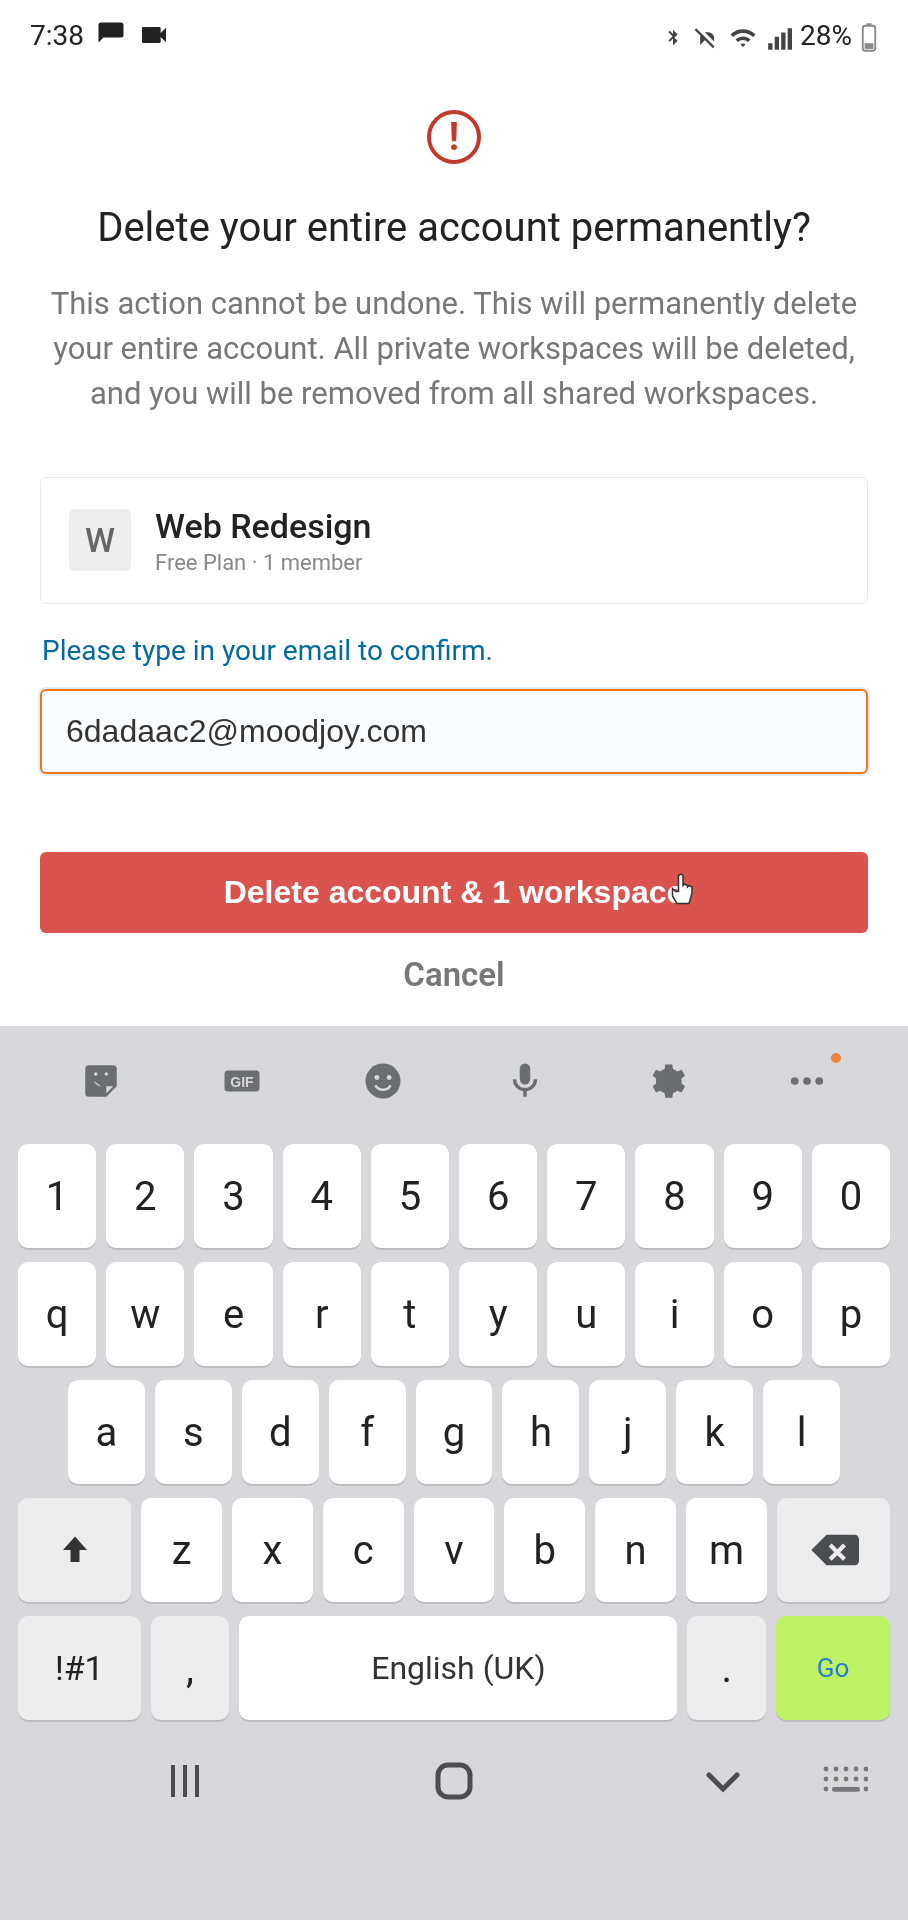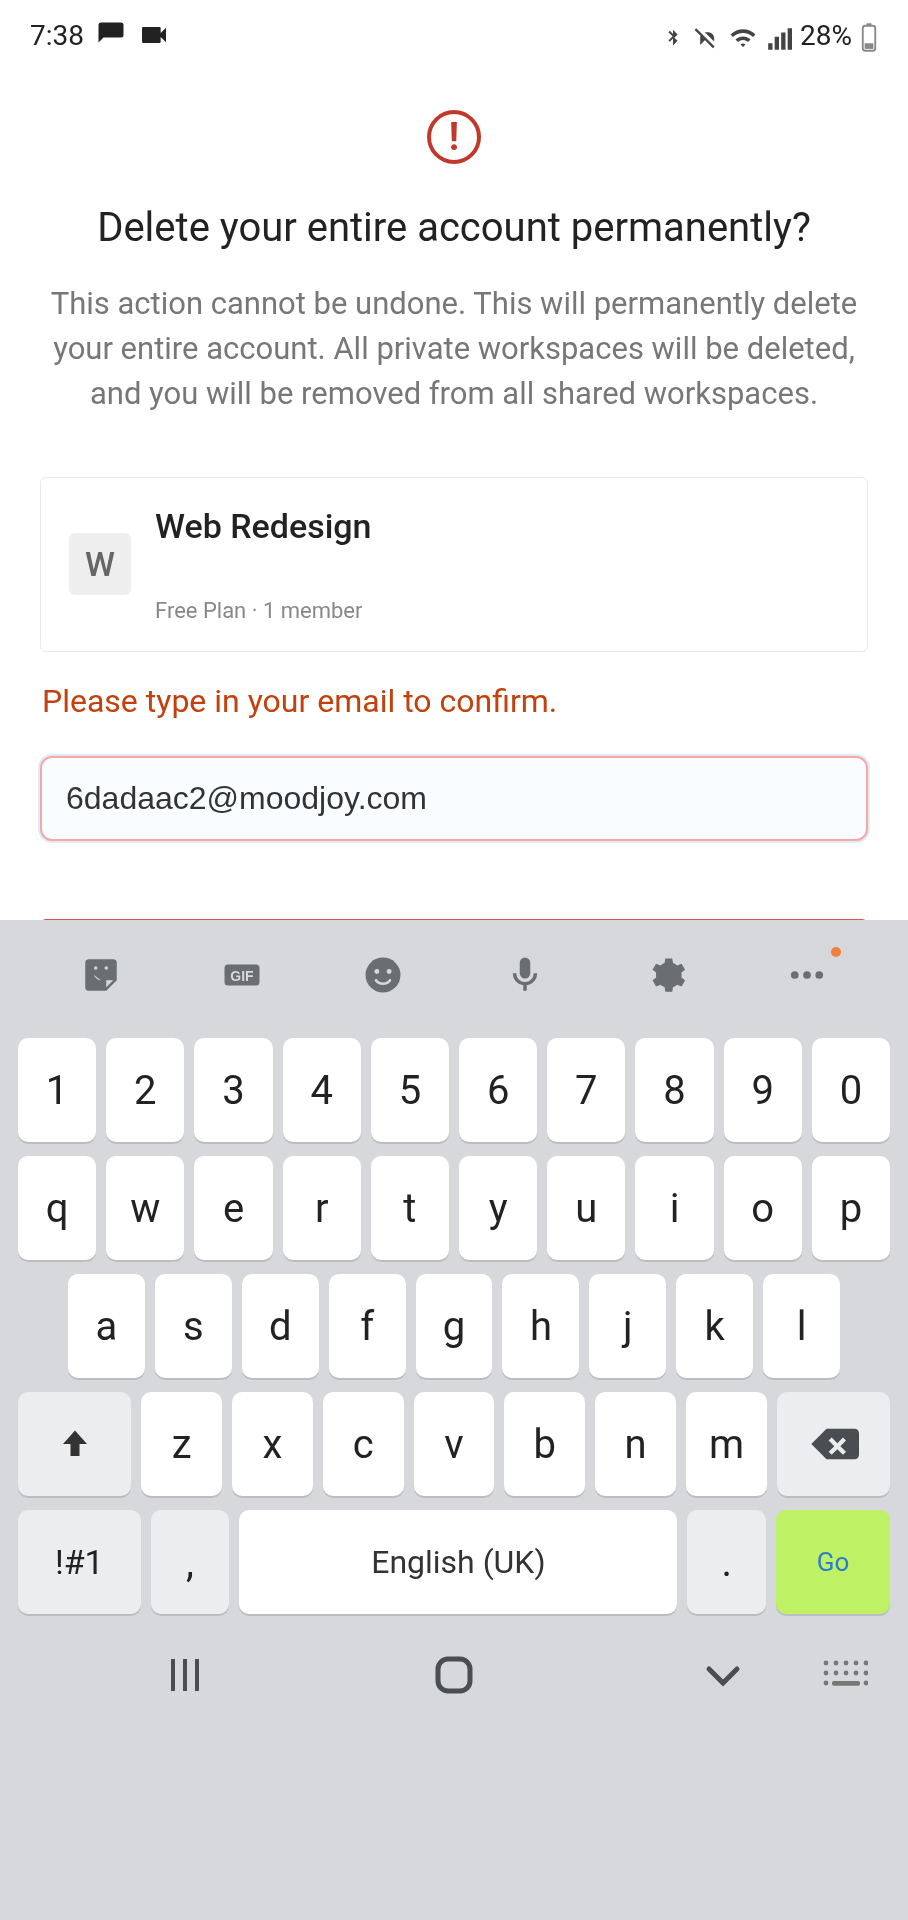--- a/index.html
+++ b/index.html
@@ -11,34 +11,34 @@
   .status-icon { display: inline-flex; }
   
   .content { padding: 40px 40px 0 40px; display: flex; flex-direction: column; align-items: center; }
   .alert-icon-wrap { width: 54px; height: 54px; border: 4px solid #c0392b; border-radius: 50%; display: flex; align-items: center; justify-content: center; margin-bottom: 40px; }
   .alert-icon-inner { color: #c0392b; font-size: 38px; font-weight: 700; }
   .title { font-size: 40px; font-weight: 400; color: #222; text-align: left; margin-bottom: 30px; line-height: 1.2; }
   .subtitle { font-size: 31px; color: #777; text-align: center; line-height: 1.45; max-width: 820px; margin-bottom: 60px; }
   
   .workspace-card { width: 100%; border: 1px solid #e8e8e8; border-radius: 6px; padding: 28px; display: flex; align-items: center; gap: 24px; margin-bottom: 30px; }
   .workspace-avatar { width: 62px; height: 62px; background: #eee; color: #666; border-radius: 6px; display: flex; align-items: center; justify-content: center; font-size: 34px; font-weight: 500; }
-  .workspace-info { display: flex; flex-direction: column; gap: 48px; }
+  .workspace-info { display: flex; flex-direction: column; }
   .workspace-name { font-size: 34px; color: #222; font-weight: 500; margin-bottom: 4px; }
   .workspace-meta { font-size: 22px; color: #888; }
   
-  .confirm-label { font-size: 32px; color: #c2410c; align-self: flex-start; margin-bottom: 36px; padding-left: 2px; }
-  
-  .email-input { width: 100%; border: 2px solid #fca5a5; background: #fafdff; border-radius: 12px; padding: 22px 24px; font-size: 32px; color: #333; outline: none; margin-bottom: 78px; box-shadow: 0 0 0 2px rgba(143,194,232,0.3); }
+  .confirm-label { font-size: 28px; color: #0369a1; align-self: flex-start; margin-bottom: 22px; padding-left: 2px; }
+  
+  .email-input { width: 100%; border: 2px solid #f97316; background: #fafdff; border-radius: 6px; padding: 22px 24px; font-size: 32px; color: #333; outline: none; margin-bottom: 78px; box-shadow: 0 0 0 2px rgba(143,194,232,0.3); }
   
   .delete-btn { width: 100%; background: #d9534f; border: none; border-radius: 6px; padding: 22px 0; font-size: 32px; font-weight: 600; color: #fff; cursor: pointer; position: relative; }
   .cursor-hand { position: absolute; top: 18px; left: 625px; font-size: 34px; color: #fff; }
   
   .cancel-link { font-size: 33px; color: #777; font-weight: 600; margin-top: 22px; text-align: center; width: 100%; }
   
-  .keyboard { position: absolute; left: 0; right: 0; bottom: 0; height: 1000px; background: #d6d8dc; }
+  .keyboard { position: absolute; left: 0; right: 0; bottom: 0; height: 894px; background: #d6d8dc; }
   .kb-toolbar { height: 110px; display: flex; align-items: center; justify-content: space-around; padding: 0 30px; }
   .kb-tool { color: #6a6d72; font-size: 40px; width: 48px; height: 48px; display: flex; align-items: center; justify-content: center; position: relative; }
   .kb-tool svg { width: 42px; height: 42px; }
   .kb-more-dot { position: absolute; top: -4px; right: -10px; width: 10px; height: 10px; border-radius: 50%; background: #f0813c; }
   
   .kb-rows { padding: 8px 18px; display: flex; flex-direction: column; gap: 14px; }
   .kb-row { display: flex; gap: 10px; }
   .kb-row.indent { padding: 0 50px; }
   .key { flex: 1; background: #fff; border-radius: 10px; height: 104px; display: flex; align-items: center; justify-content: center; font-size: 40px; color: #222; box-shadow: 0 2px 0 rgba(0,0,0,0.12); }
   .key.special { background: #ebedef; }

